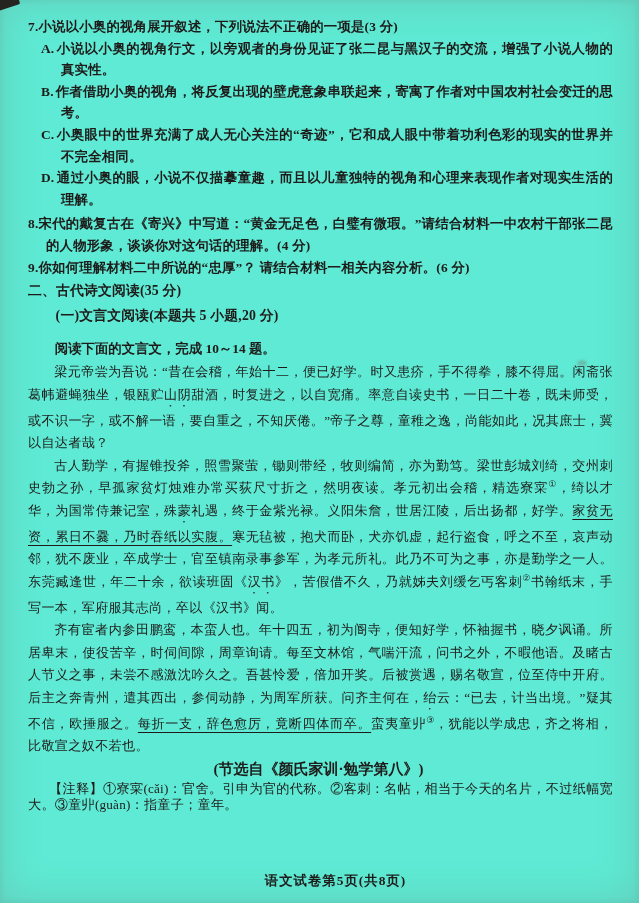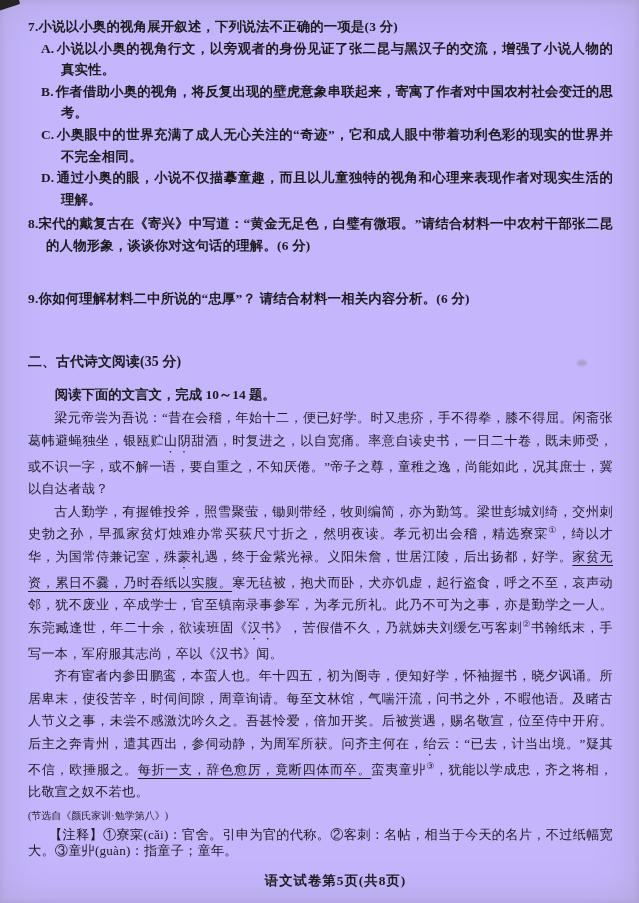--- a/index.html
+++ b/index.html
@@ -3,21 +3,21 @@
 <meta charset="utf-8">
 <style>
   * { margin:0; padding:0; box-sizing:border-box; }
   html,body { background:#e9e8e5; }
   body { font-family:"Liberation Serif","DejaVu Serif",serif; }
 
   .page {
     position:relative;
     width:639px; height:903px;
     margin:0 auto;
-    background:#c4b5fd;
+    background:#5eead4;
     color:#1d1c1a;
     padding:16px 26px 0 28px;
     overflow:hidden;
     box-shadow: inset 0 0 42px rgba(112,107,96,.22), inset 0 0 6px rgba(90,88,80,.14);
   }
 
   .artifact-corner {
     position:absolute; top:-4px; left:-5px;
     width:24px; height:12px;
     background:#26241f;
@@ -44,25 +44,24 @@
     font-weight:700;
     font-size:13.4px;
     line-height:21.6px;
     text-align:justify;
     margin-left:33px; padding-left:0; text-indent:-20px;
     letter-spacing:.2px;
   }
   .option .opt-label { margin-right:2px; }
 
   .q8 { margin-top:3px; }
-  .q9 { margin-top:31px; }
+  .q9 { }
 
   
   .section-title {
-    margin-top:40px;
     font-weight:700; font-size:13.8px; line-height:25px; letter-spacing:.2px;
   }
   .section-subtitle {
     font-weight:700; font-size:13.8px; line-height:25px;
     margin-left:2em; letter-spacing:.2px;
   }
   .instruction {
     font-size:13.4px; line-height:25px; margin-left:2em; font-weight:600;margin-top:8px;
   }
 
@@ -81,22 +80,22 @@
   }
   .seg-d {
     -webkit-text-emphasis:filled dot #1d1c1a;
     -webkit-text-emphasis-position:under right;
     text-emphasis:filled dot #1d1c1a;
     text-emphasis-position:under right;
   }
   .seg-s { font-size:9px; vertical-align:super; line-height:0; }
 
   .attribution {
-    font-size:10px; line-height:23px;
-    text-align:left; padding-right:4px; font-weight:400;
+    font-size:15px; line-height:23px;
+    text-align:center; padding-right:4px; font-weight:700;
   }
   .notes {
     font-size:13.2px; line-height:16px;
     text-align:justify; text-indent:1.6em; letter-spacing:.2px;
   }
 
   .footer {
     position:absolute; left:0; bottom:13px; width:100%;
     text-align:center;
     font-size:13.4px; font-weight:700; letter-spacing:1px;margin-left:16px;
@@ -120,25 +119,26 @@
       </div>
       <div class="option">
         <span class="opt-label">C.</span><span>小奥眼中的世界充满了成人无心关注的“奇迹”，它和成人眼中带着功利色彩的现实的世界并不完全相同。</span>
       </div>
       <div class="option">
         <span class="opt-label">D.</span><span>通过小奥的眼，小说不仅描摹童趣，而且以儿童独特的视角和心理来表现作者对现实生活的理解。</span>
       </div>
     </div>
   </div>
 
-  <div class="question q8">8.宋代的戴复古在《寄兴》中写道：“黄金无足色，白璧有微瑕。”请结合材料一中农村干部张二昆的人物形象，谈谈你对这句话的理解。(6 分)</div>
+  <div class="question q8">8.宋代的戴复古在《寄兴》中写道：“黄金无足色，白璧有微瑕。”请结合材料一中农村干部张二昆的人物形象，谈谈你对这句话的理解。(4 分)</div>
 
   <div class="question q9">9.你如何理解材料二中所说的“忠厚”？ 请结合材料一相关内容分析。(6 分)</div>
 
   <div class="section-title">二、古代诗文阅读(35 分)</div>
+  <div class="section-subtitle">(一)文言文阅读(本题共 5 小题,20 分)</div>
   <div class="instruction">阅读下面的文言文，完成 10～14 题。</div>
 
   <div class="passage">
     <p><span class="seg-n">梁元帝尝为吾说：“昔在会稽，年始十二，便已好学。时又患疥，手不得拳，膝不得屈。闲斋张葛帏避蝇独坐，银瓯贮</span><span class="seg-d">山阴</span><span class="seg-n">甜酒，时复进之，以自宽痛。率意自读史书，一日二十卷，既未师受，或不识一字，或不解一语，要自重之，不知厌倦。”帝子之尊，童稚之逸，尚能如此，况其庶士，冀以自达者哉？</span></p>
     <p><span class="seg-n">古人勤学，有握锥投斧，照雪聚萤，锄则带经，牧则编简，亦为勤笃。梁世彭城刘绮，交州刺史勃之孙，早孤家贫灯烛难办常买荻尺寸折之，然明夜读。孝元初出会稽，精选寮寀</span><span class="seg-s">①</span><span class="seg-n">，绮以才华，为国常侍兼记室，殊</span><span class="seg-d">蒙</span><span class="seg-n">礼遇，终于金紫光禄。义阳朱詹，世居江陵，后出扬都，好学。</span><span class="seg-u">家贫无资，累日不爨，乃时吞纸以实腹。</span><span class="seg-n">寒无毡被，抱犬而卧，犬亦饥虚，起行盗食，呼之不至，哀声动邻，犹不废业，卒成学士，官至镇南录事参军，为孝元所礼。此乃不可为之事，亦是勤学之一人。东莞臧逢世，年二十余，欲读班固《</span><span class="seg-d">汉书</span><span class="seg-n">》，苦假借不久，乃就姊夫刘缓乞丐客刺</span><span class="seg-s">②</span><span class="seg-n">书翰纸末，手写一本，军府服其志尚，卒以《汉书》闻。</span></p>
     <p><span class="seg-n">齐有宦者内参田鹏鸾，本蛮人也。年十四五，初为阍寺，便知好学，怀袖握书，晓夕讽诵。所居卑末，使役苦辛，时伺间隙，周章询请。每至文林馆，气喘汗流，问书之外，不暇他语。及睹古人节义之事，未尝不感激沈吟久之。吾甚怜爱，倍加开奖。后被赏遇，赐名敬宣，位至侍中开府。后主之奔青州，遣其西出，参伺动静，为周军所获。问齐主何在，</span><span class="seg-d">绐</span><span class="seg-n">云：“已去，计当出境。”疑其不信，欧捶服之。</span><span class="seg-u">每折一支，辞色愈厉，竟断四体而卒。</span><span class="seg-n">蛮夷童丱</span><span class="seg-s">③</span><span class="seg-n">，犹能以学成忠，齐之将相，比敬宣之奴不若也。</span></p>
   </div>
 
   <div class="attribution">(节选自《颜氏家训·勉学第八》)</div>
 

